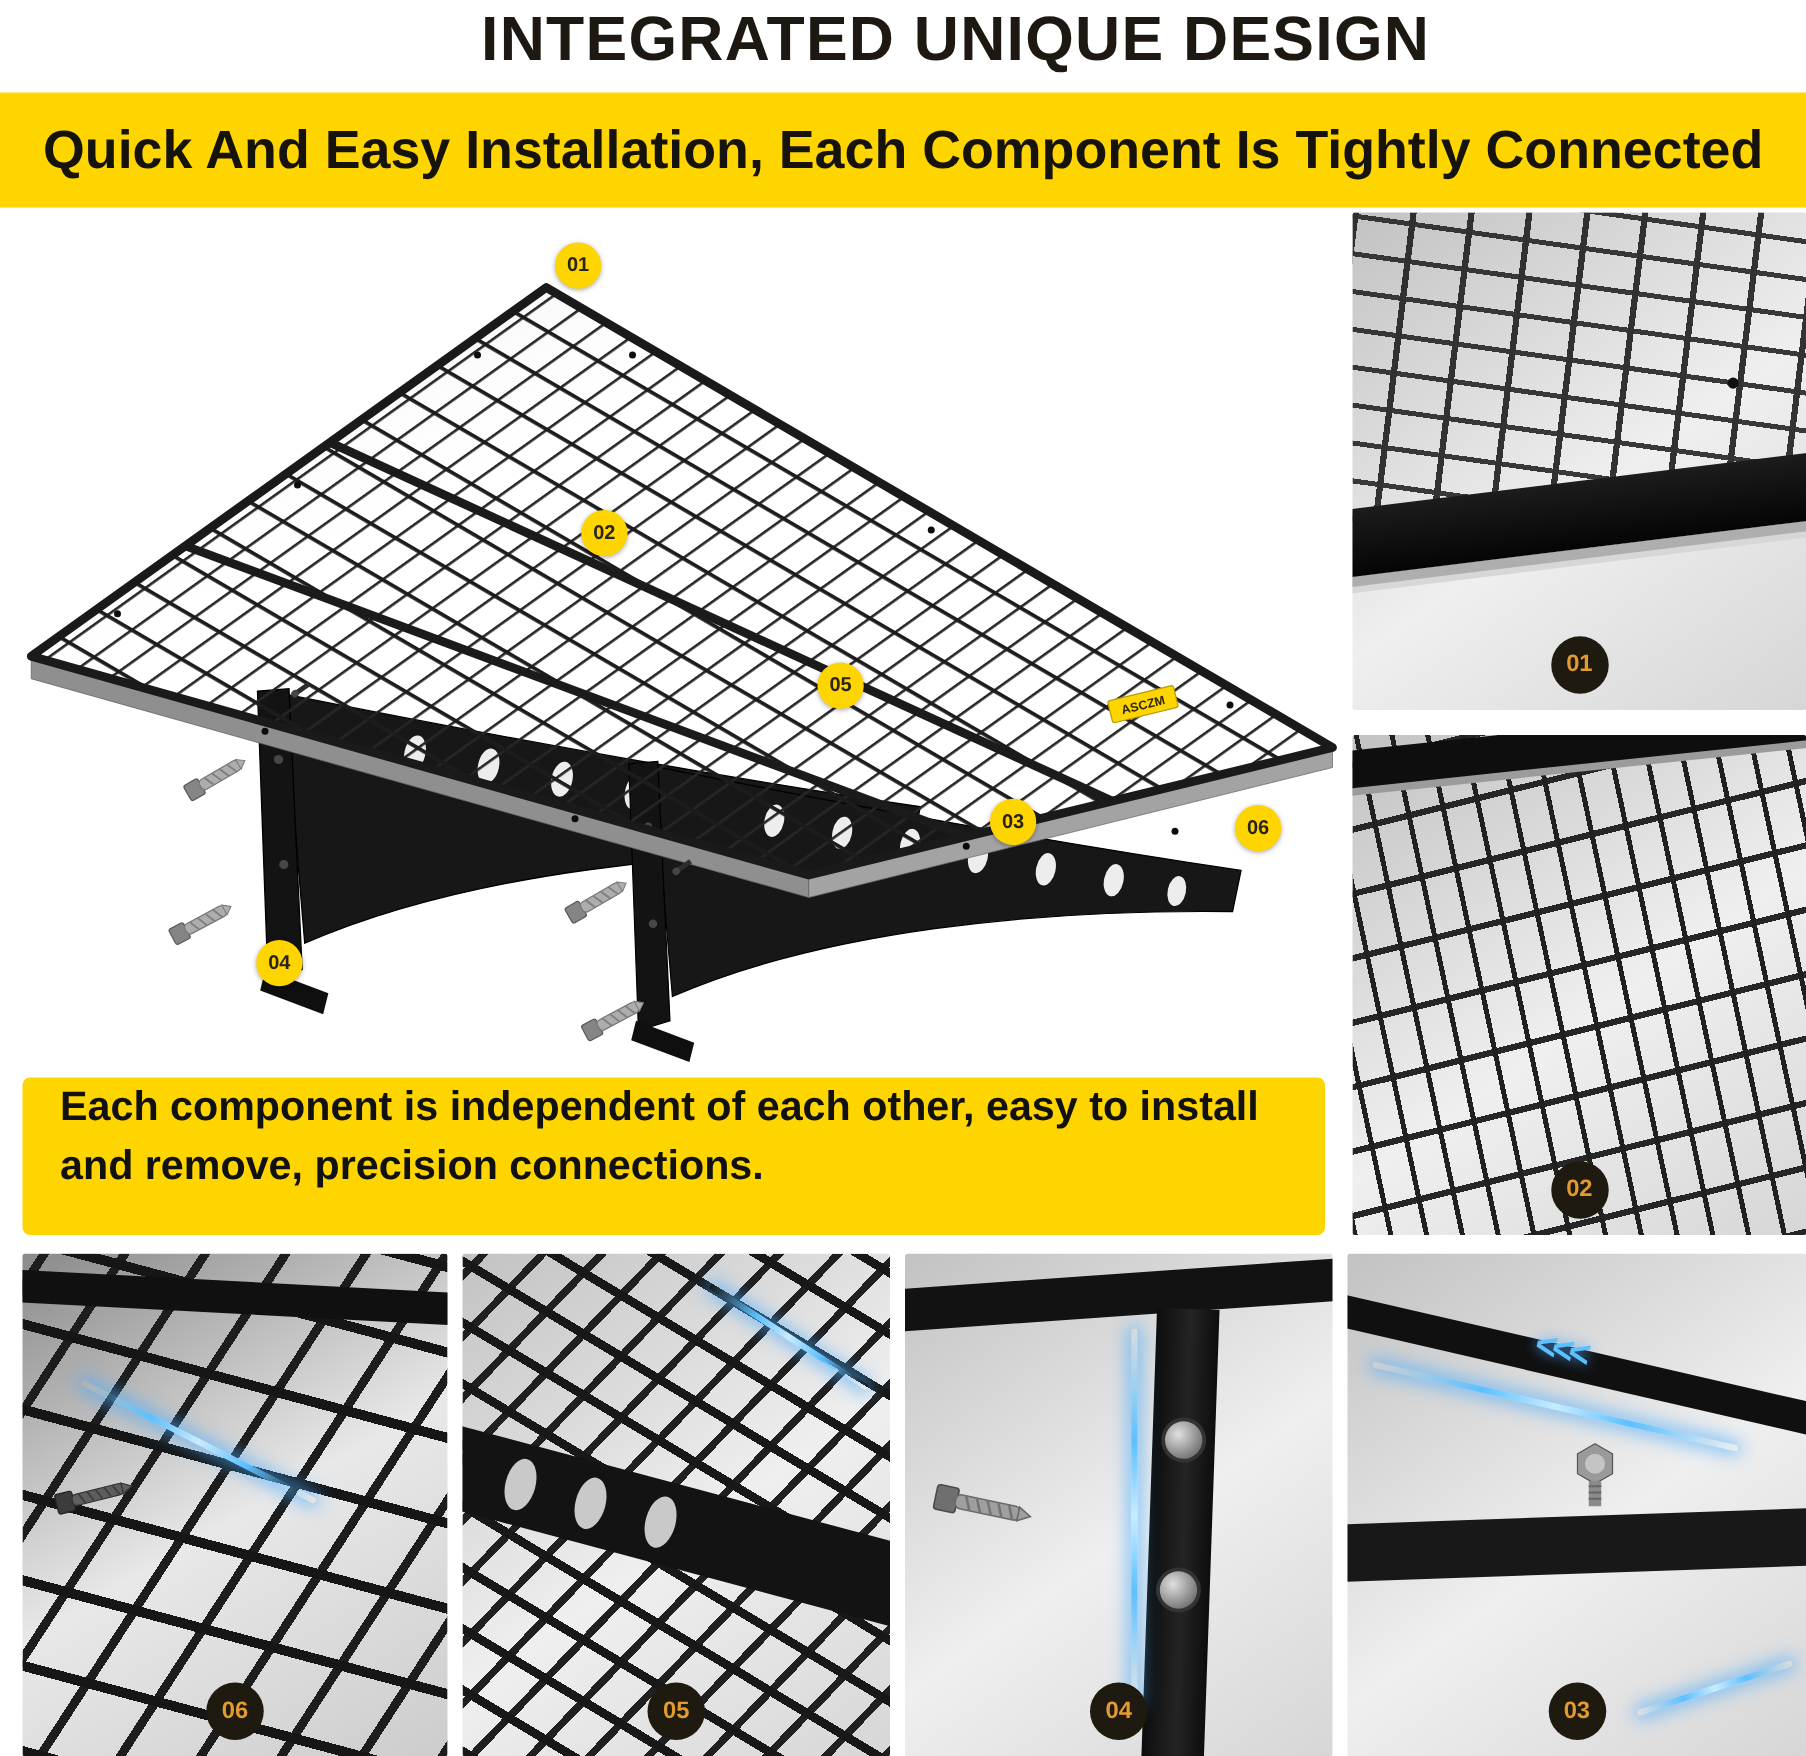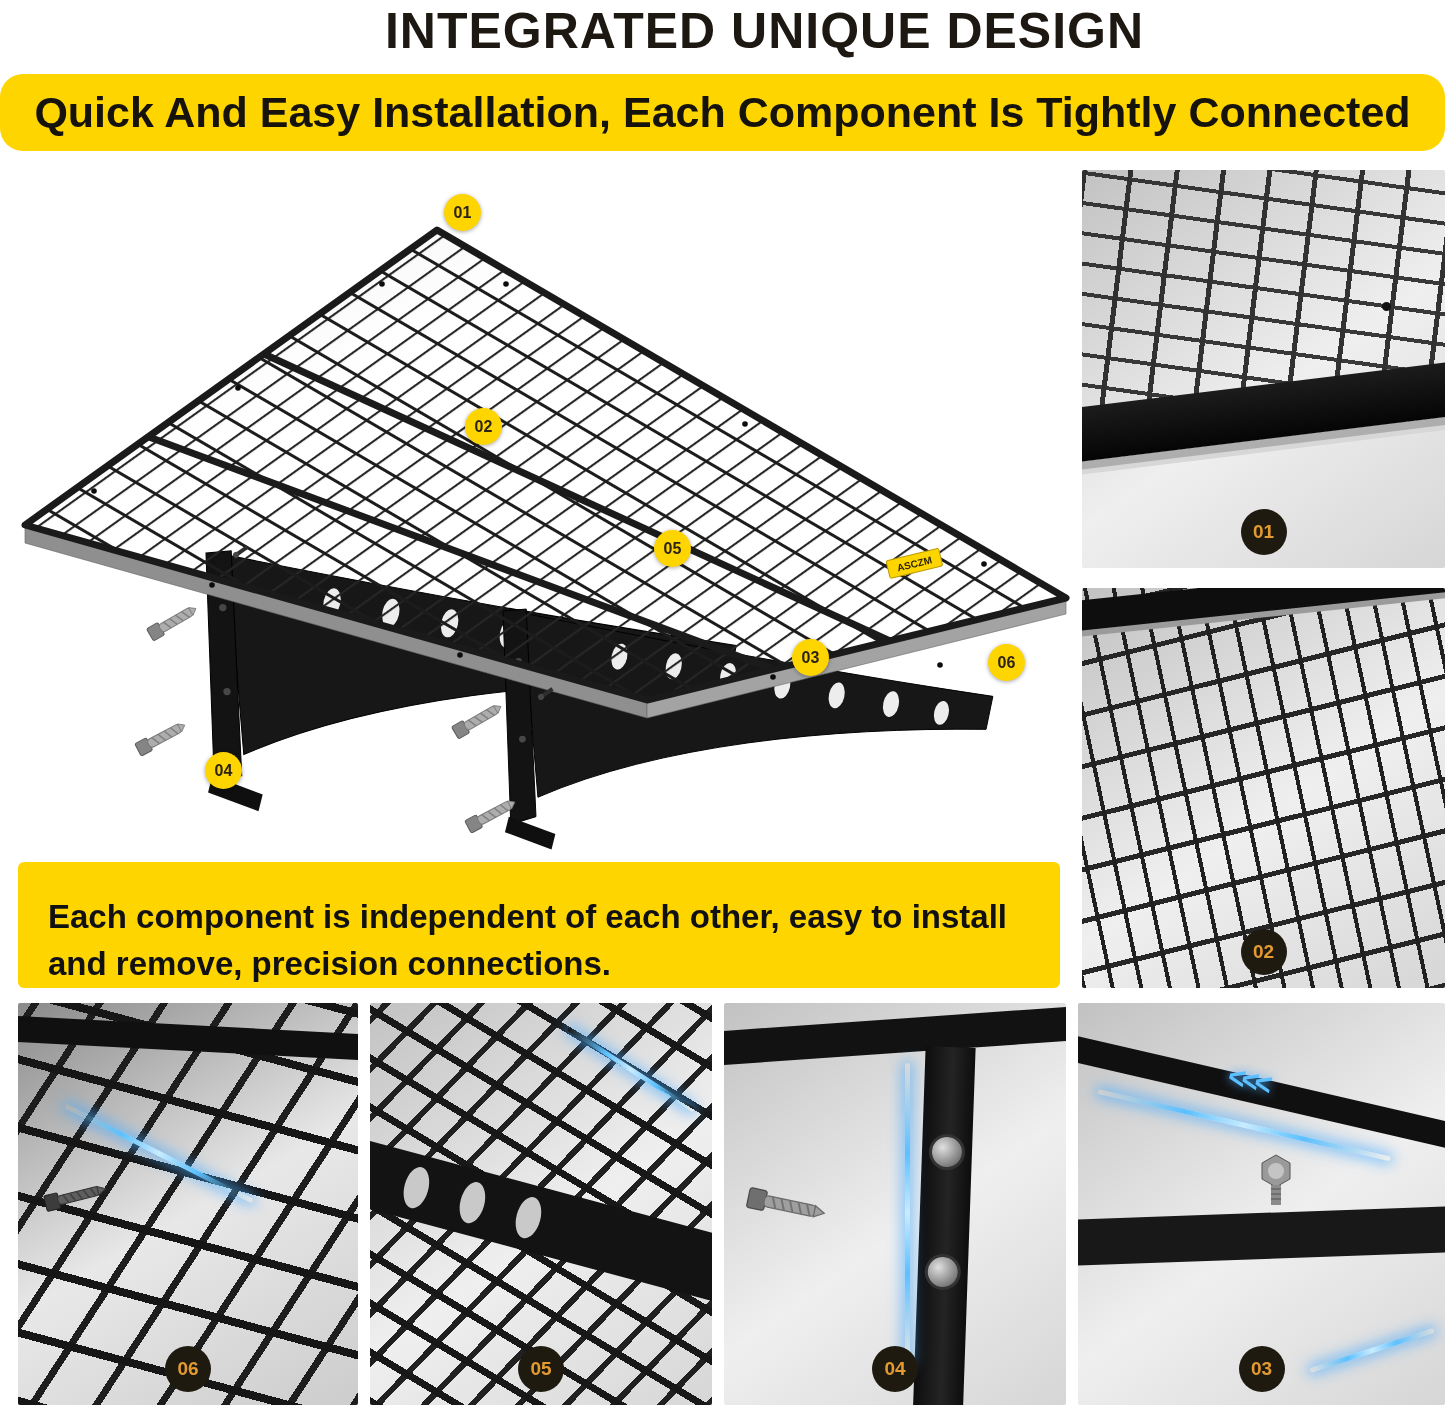--- a/index.html
+++ b/index.html
@@ -1,33 +1,33 @@
 <!DOCTYPE html>
 <html style="--accent-yellow: #FFD500; --badge-dark-bg: #1E1A10; --badge-amber-text: #E39A2F; --callout-text: #2B2313; --highlight-blue: #4DB2FF;"><head>
 <meta charset="utf-8">
 <style>
   html,body{margin:0;padding:0;background:#ffffff;font-family:"Liberation Sans",sans-serif;}
   .page{position:relative;width:1445px;height:1405px;background:#ffffff;overflow:hidden;}
 
   .page-title{position:absolute;top:2px;left:0;width:100%;text-align:center;
     font-size:50px;font-weight:900;letter-spacing:1px;color:#1e1813;white-space:nowrap;padding-left:42px;}
 
-  .banner{position:absolute;top:74px;left:0;width:100%;height:77px;
+  .banner{position:absolute;top:74px;left:0;width:100%;height:92px;
     background:var(--accent-yellow,#FFD500);display:flex;align-items:center;justify-content:center;
-    font-size:43px;font-weight:900;color:#16120c;white-space:nowrap;border-radius:23px;}
+    font-size:43px;font-weight:900;color:#16120c;white-space:nowrap;}
 
   .diagram-wrap{position:absolute;left:0;top:165px;width:1075px;height:705px;}
 
   .callout-badge{position:absolute;width:37px;height:37px;border-radius:50%;
     background:var(--accent-yellow,#FFD500);color:var(--callout-text,#2B2313);
     font-weight:bold;font-size:16px;display:flex;align-items:center;justify-content:center;
     box-shadow:0 1px 4px rgba(0,0,0,.35);}
 
   .note-box{position:absolute;left:18px;top:862px;width:1042px;height:126px;
-    background:var(--accent-yellow,#FFD500);border-radius:6px;display:flex;align-items:flex-end;
+    background:var(--accent-yellow,#FFD500);border-radius:6px;display:flex;align-items:flex-start;
     padding:0 30px;box-sizing:border-box;font-size:33px;font-weight:bold;color:#111;line-height:1.42;}
 
   .photo-panel{position:absolute;overflow:hidden;border-radius:2px;
     background:linear-gradient(145deg,#c2c2c2,#efefef 55%,#d6d6d6);}
   .panel-badge{position:absolute;left:50%;bottom:13px;transform:translateX(-50%);
     width:46px;height:46px;border-radius:50%;background:var(--badge-dark-bg,#1E1A10);
     color:var(--badge-amber-text,#E39A2F);font-weight:bold;font-size:19px;
     display:flex;align-items:center;justify-content:center;z-index:5;}
 
   .hole-dot{position:absolute;width:9px;height:9px;border-radius:50%;background:#111;}

